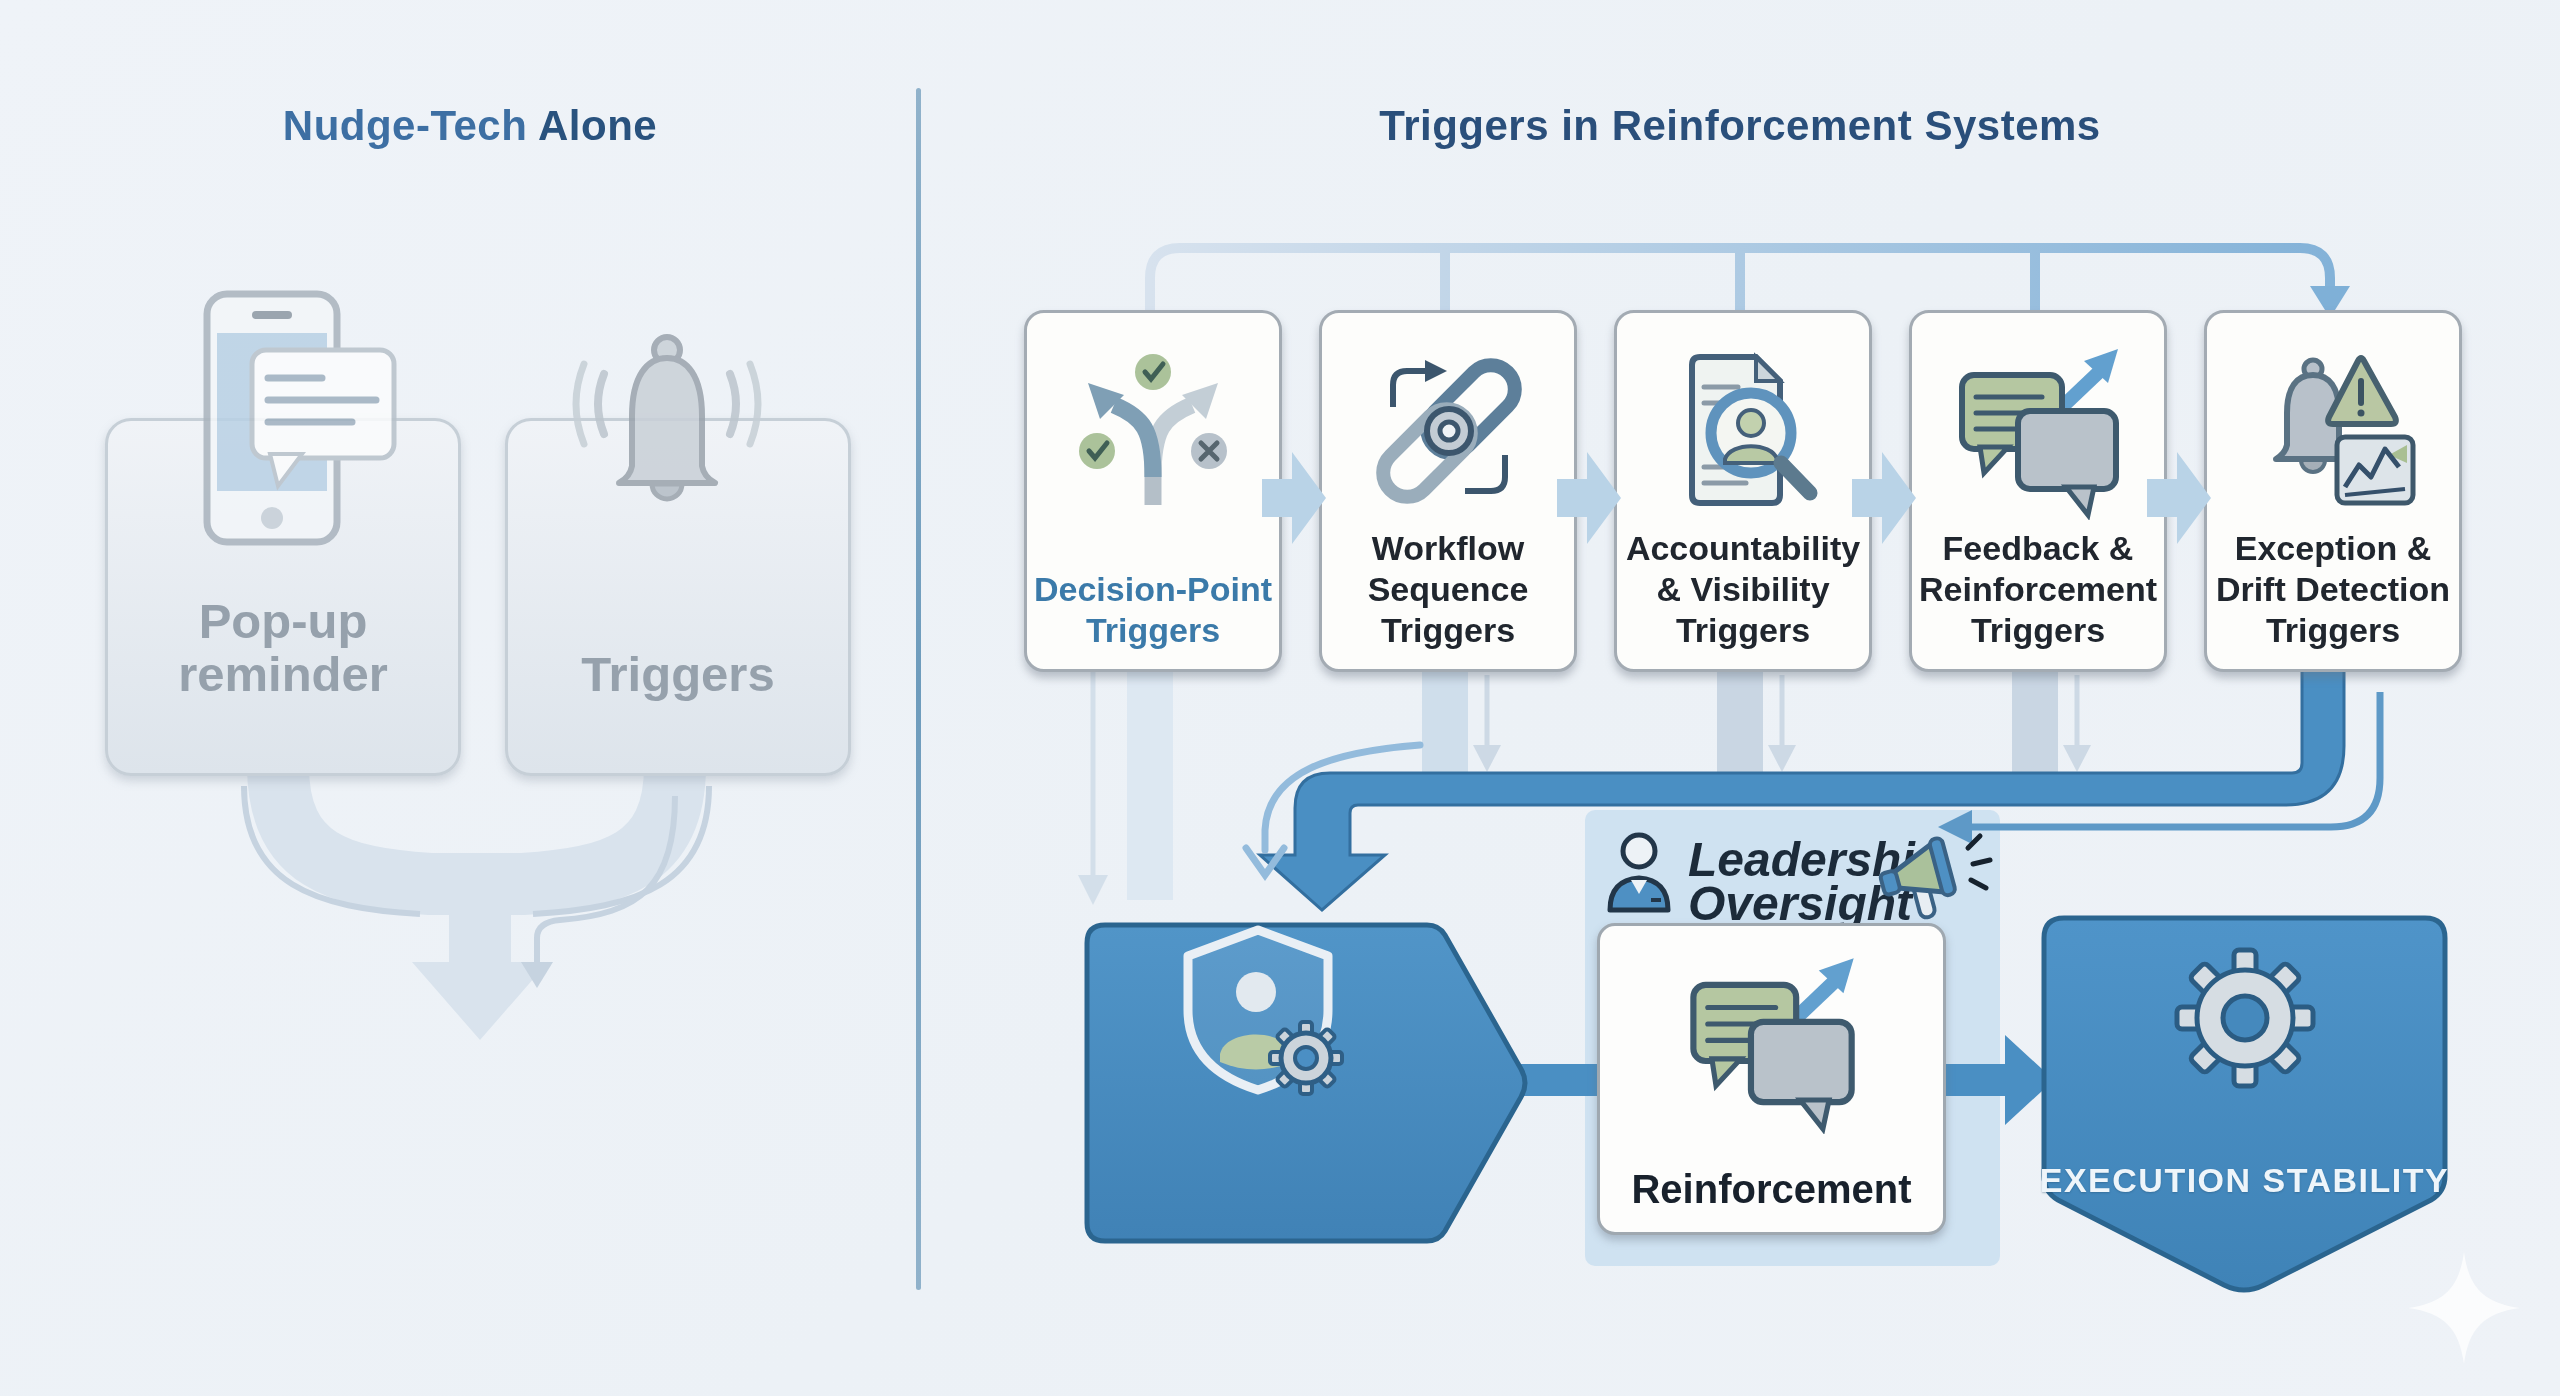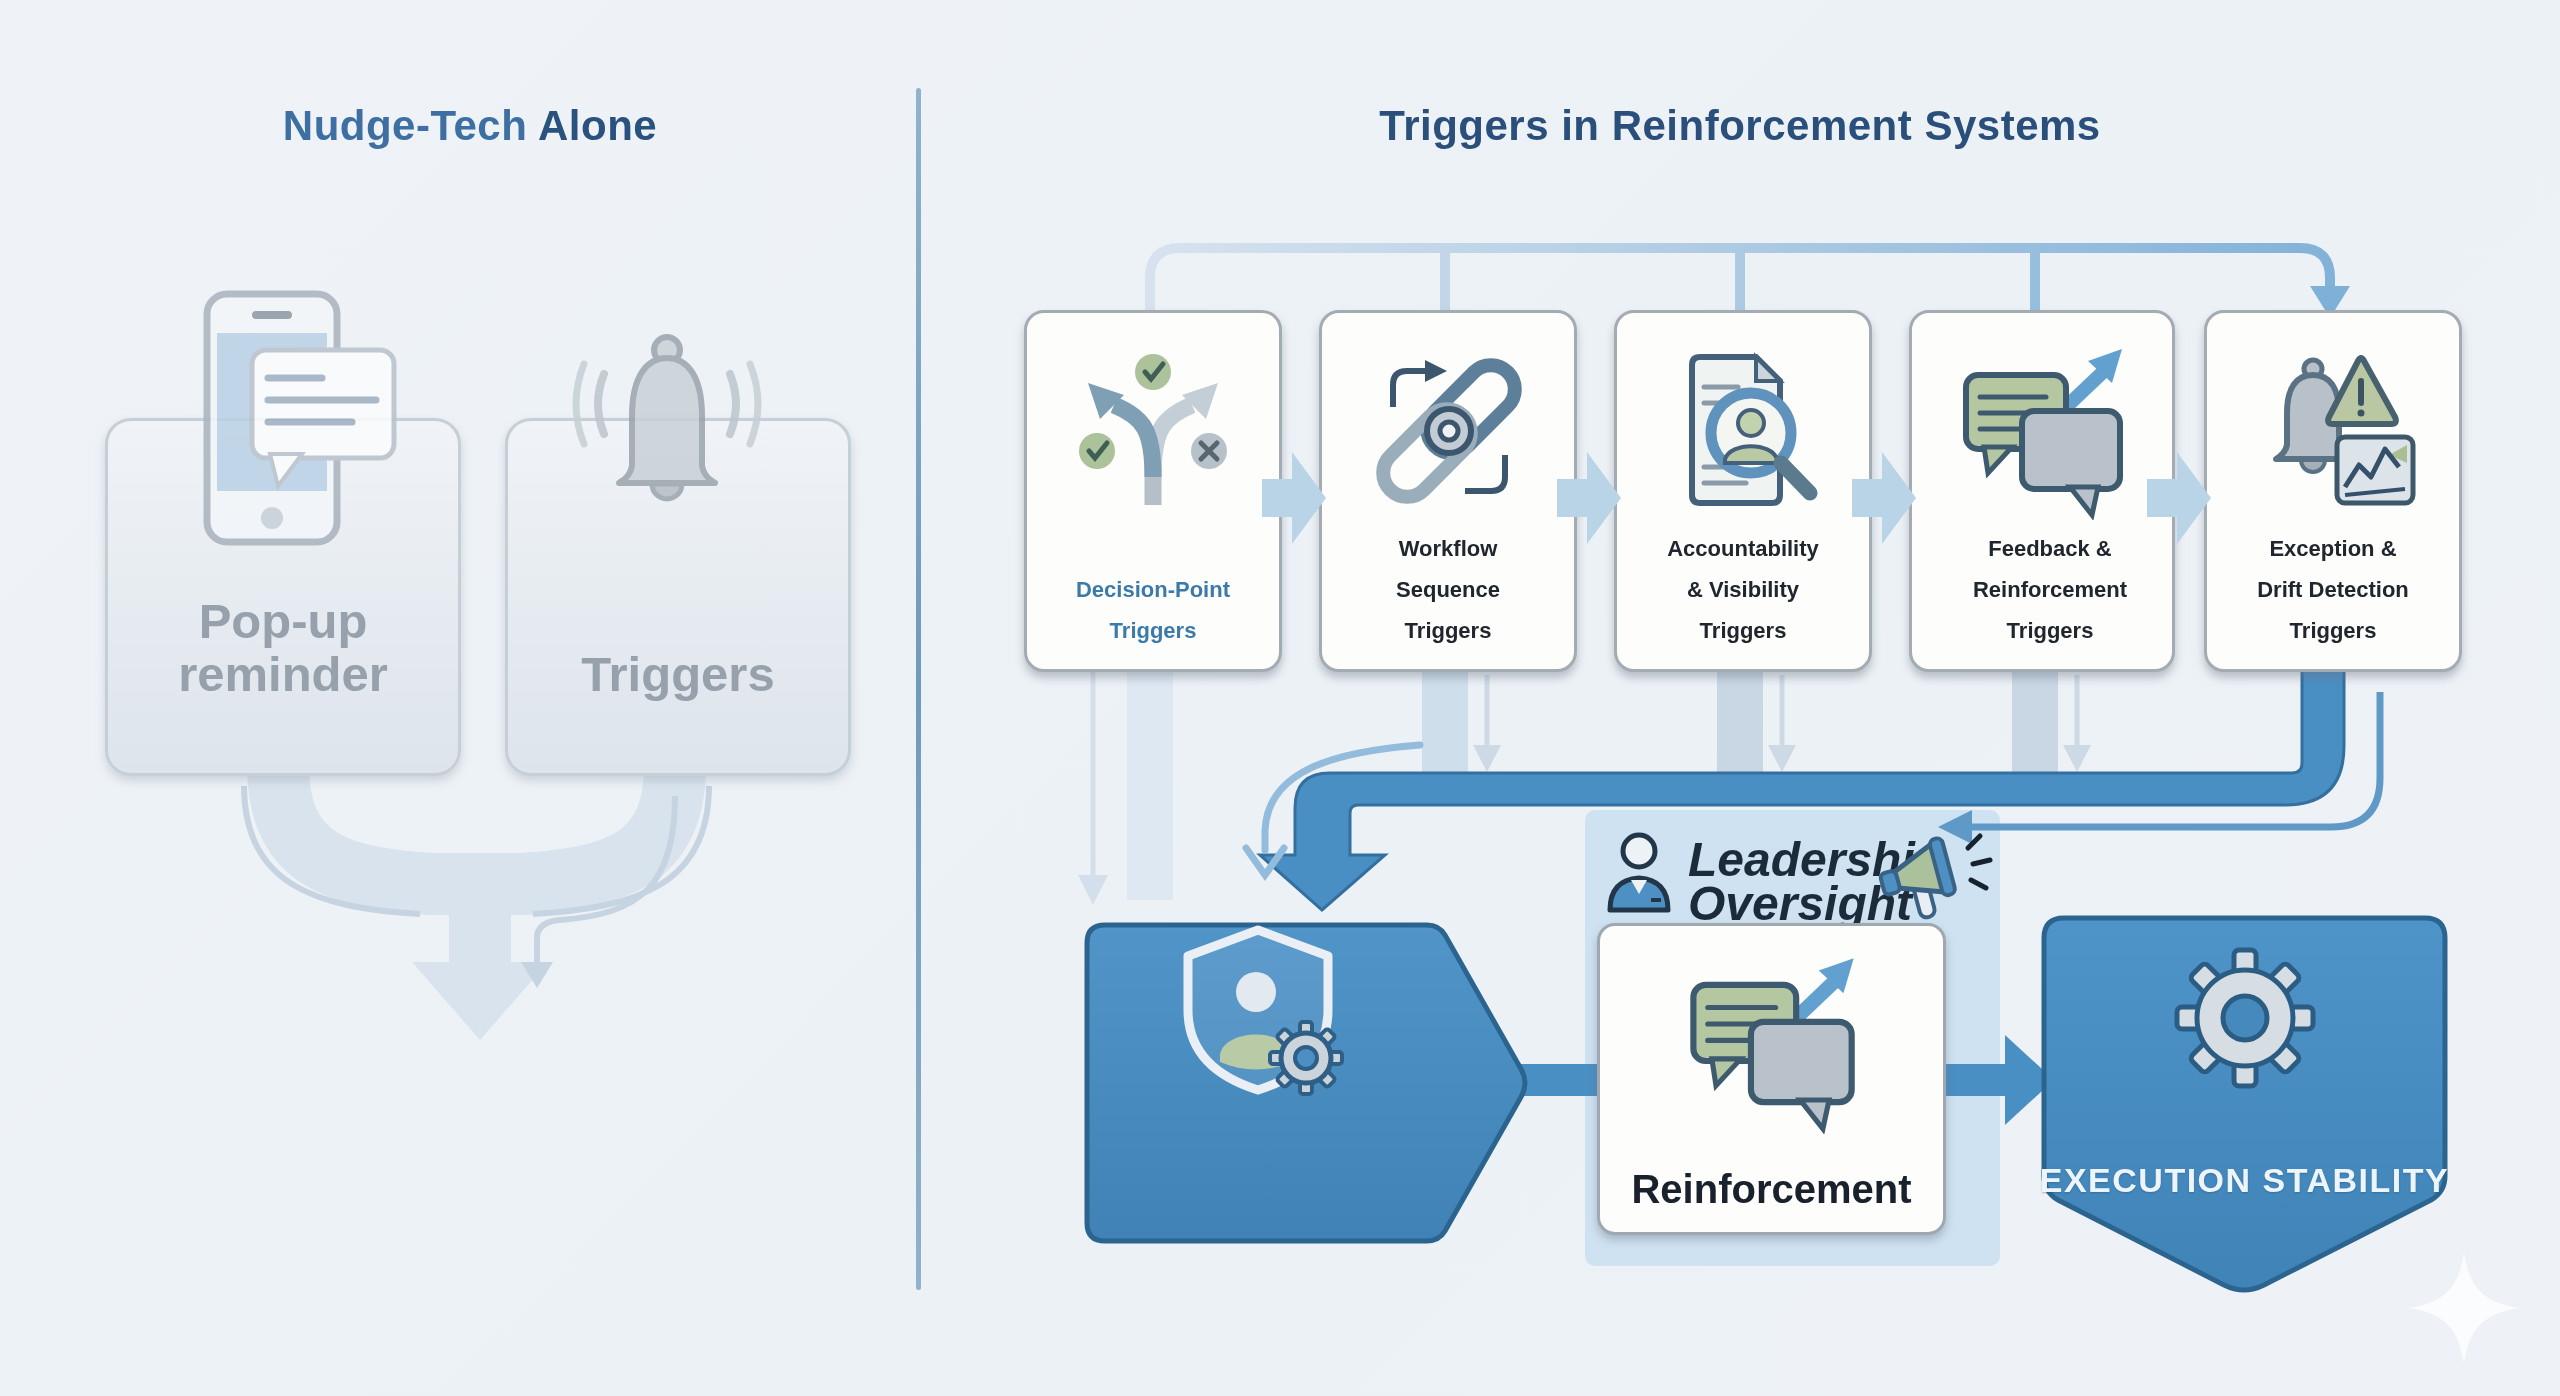--- a/index.html
+++ b/index.html
@@ -19,21 +19,21 @@
   
   .lcard{top:418px;height:352px;border-radius:26px;z-index:2;
     background:linear-gradient(180deg,#f0f3f7,#dde4eb);
     border:3px solid #c6cfd7;box-shadow:0 5px 10px rgba(140,152,165,.35);}
   .lcard .lbl{position:absolute;bottom:72px;width:100%;text-align:center;font-weight:bold;font-size:49px;line-height:53px;color:#96a1ac;}
   .licon{z-index:3;opacity:.85;}
   
   .rcard{top:310px;width:252px;height:356px;background:#fdfdfb;border:3px solid #a3abb3;border-radius:20px;
     box-shadow:0 6px 9px rgba(104,116,130,.4);z-index:3;}
   .rcard .icon-slot{position:absolute;top:32px;left:0;width:100%;display:flex;justify-content:center;}
-  .rcard .lbl{position:absolute;bottom:18px;width:100%;text-align:center;font-weight:bold;font-size:22px;line-height:41px;color:#20262e;}
+  .rcard .lbl{position:absolute;bottom:18px;width:100%;text-align:center;font-weight:bold;font-size:34px;line-height:41px;color:#20262e;}
   .rcard .lbl.hl{color:#3b7aa9;}
   .lbl span{display:block;}
   
   .lead-box{left:1585px;top:810px;width:415px;height:456px;background:#cfe2f1;border-radius:10px;z-index:1;}
   .lead-label{left:1688px;top:838px;width:200px;font-weight:bold;font-size:48px;line-height:44px;color:#1c2b3a;text-align:center;z-index:3;font-style:italic;}
   
   .signal-card{left:1597px;top:923px;width:343px;height:306px;background:#fdfdfc;border:3px solid #9fa8b0;border-radius:18px;
     box-shadow:0 5px 8px rgba(104,116,130,.4);z-index:3;}
   .signal-card .lbl{position:absolute;bottom:18px;width:100%;text-align:center;font-weight:bold;font-size:40px;line-height:50px;color:#18212c;}
   
@@ -197,21 +197,21 @@
         <line x1="123" y1="118" x2="152" y2="148" stroke="#5c7a8e" stroke-width="15" stroke-linecap="round"></line>
       </svg>
     </div>
     <div class="lbl">
       <span>Accountability</span>
       <span>&amp; Visibility</span>
       <span>Triggers</span>
     </div>
   </div>
 
-  <div class="abs rcard" style="left:1909px;padding-left:8px;">
+  <div class="abs rcard" style="left:1909px;">
     <div class="icon-slot">
       <svg width="180" height="175" viewBox="0 0 180 175">
         <line x1="112" y1="64" x2="152" y2="26" stroke="#62a0cf" stroke-width="14"></line>
         <polygon points="136,16 170,4 160,38" fill="#62a0cf"></polygon>
         <rect x="14" y="30" width="100" height="74" rx="12" fill="#b5c7a1" stroke="#3e5a6e" stroke-width="6"></rect>
         <polygon points="32,102 60,102 36,128" fill="#b5c7a1" stroke="#3e5a6e" stroke-width="5"></polygon>
         <line x1="28" y1="52" x2="94" y2="52" stroke="#3e5a6e" stroke-width="5" stroke-linecap="round"></line>
         <line x1="28" y1="68" x2="94" y2="68" stroke="#3e5a6e" stroke-width="5" stroke-linecap="round"></line>
         <line x1="28" y1="84" x2="72" y2="84" stroke="#3e5a6e" stroke-width="5" stroke-linecap="round"></line>
         <rect x="70" y="66" width="98" height="78" rx="12" fill="#b9c2ca" stroke="#3e5a6e" stroke-width="6"></rect>

